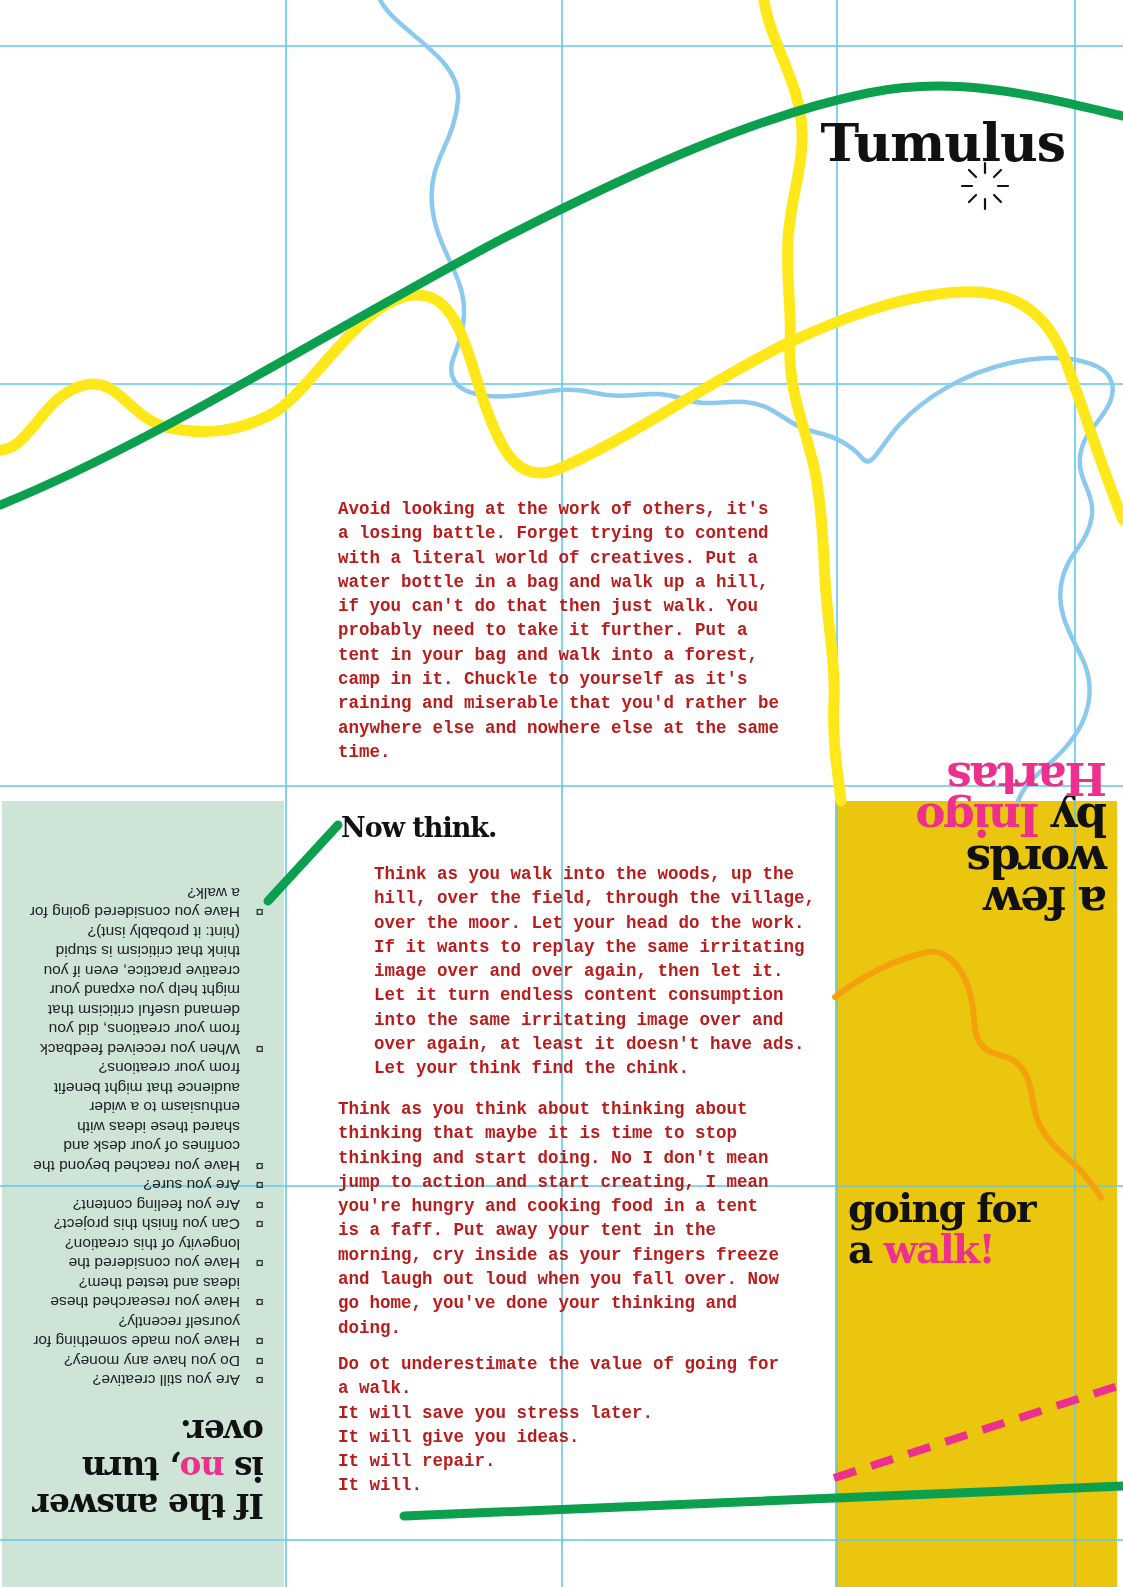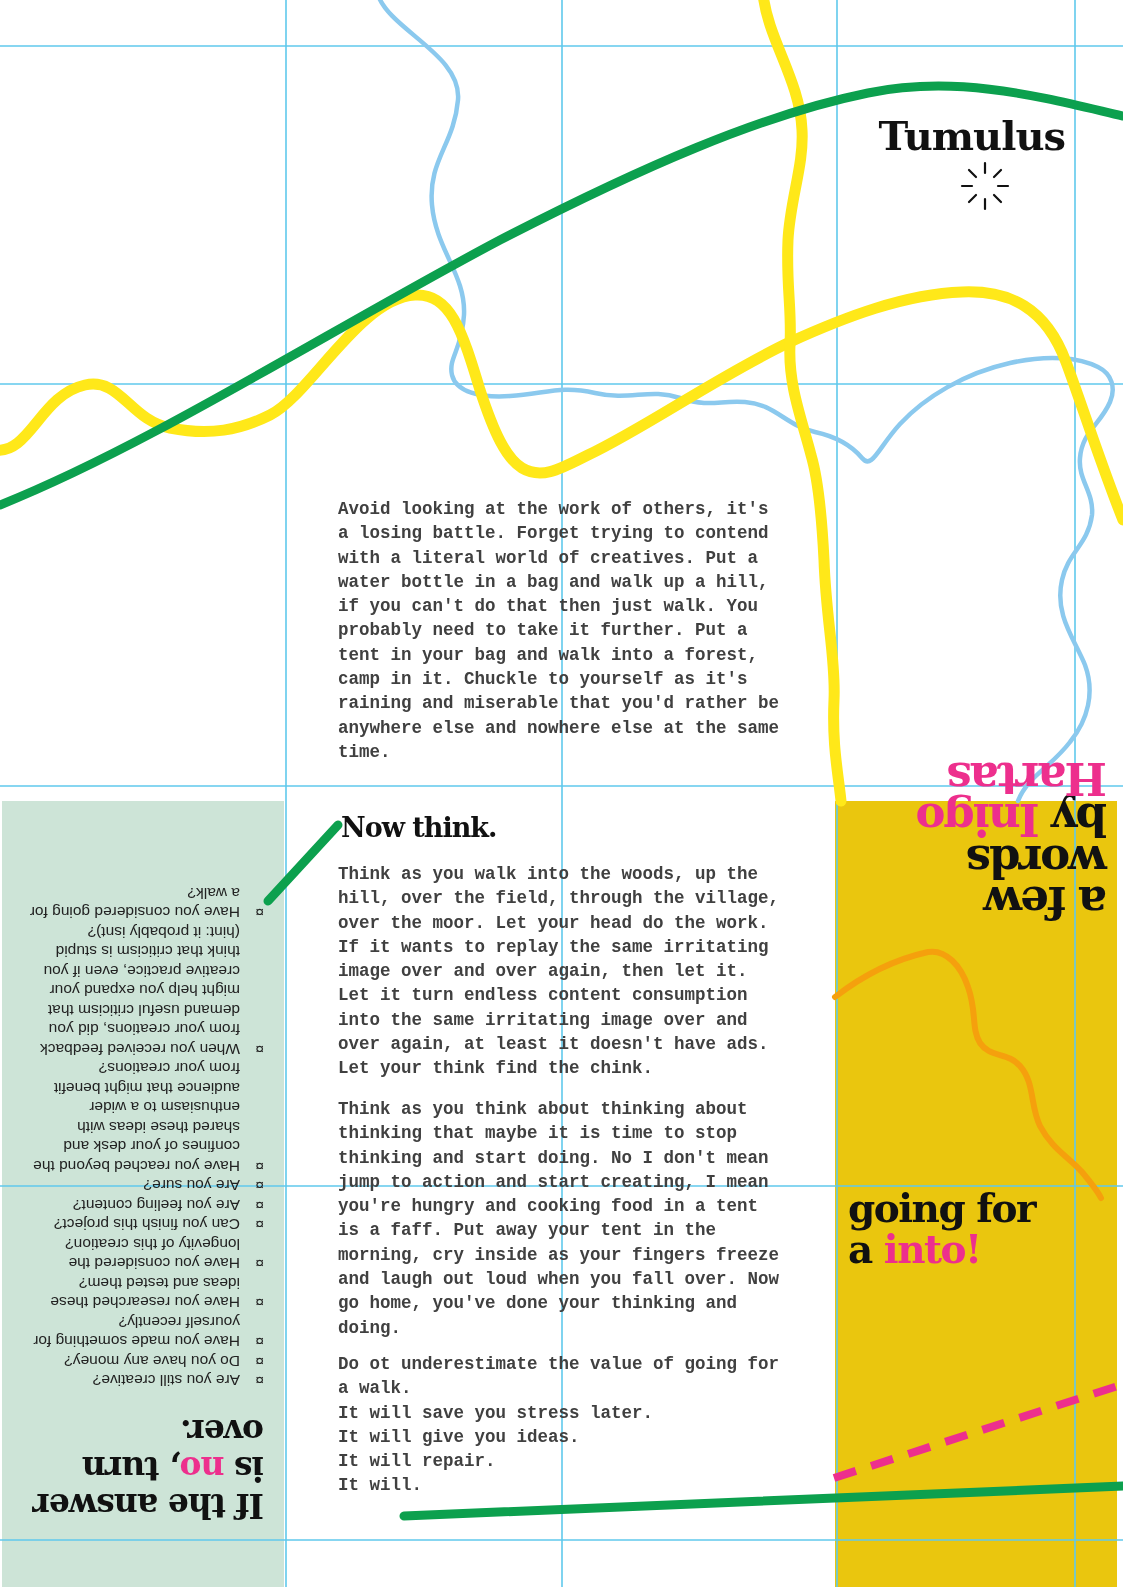--- a/index.html
+++ b/index.html
@@ -8,26 +8,26 @@
   .layer{position:absolute;left:0;top:0;}
   
   .panel{position:absolute;z-index:1;}
   #mint-panel{left:2px;top:801px;width:282px;height:786px;background:#cde4d7;}
   #yellow-panel{left:835px;top:801px;width:282px;height:786px;background:#eac60e;}
   
   #deco{z-index:2;pointer-events:none;}
   
   .txt{position:absolute;z-index:3;}
   .blackletter{font-family:"DejaVu Serif",serif;font-weight:bold;letter-spacing:-1px;color:#111;}
-  .mono{font-family:"Liberation Mono","DejaVu Sans Mono",monospace;font-weight:bold;color:#404040;
+  .mono{font-family:"Liberation Mono","DejaVu Sans Mono",monospace;font-weight:bold;color:#b91c1c;
         font-size:17.5px;line-height:24.3px;white-space:pre-line;width:460px;}
-  #page-title{right:58px;top:112px;font-size:40px;}
+  #page-title{right:58px;top:112px;font-size:52px;}
   #p1{top:497px;}
   #now-think{left:341px;top:812px;font-size:27px;}
-  #p2{top:862px;}
+  #p2{top:862px;margin-left:36px;}
   #p3{top:1097px;}
   #p4{top:1352px;}
   .abs{position:absolute;}
   
   #mint-rot{position:absolute;z-index:3;left:2px;top:801px;width:282px;height:786px;
             transform:rotate(180deg);box-sizing:border-box;padding:64px 16px 0 20px;}
   #mint-heading{font-size:33px;line-height:1.12;letter-spacing:-1px;margin-bottom:22px;}
   .pink{color:#ed2f8d;}
   #mint-list{list-style:none;margin:0;padding:0;font-size:15.5px;line-height:19.5px;color:#222;}
   #mint-list li{display:flex;margin:0;}
@@ -206,14 +206,14 @@
 </div>
 
 <div id="yp-rot" class="blackletter">
   <div class="ln"><span>a few words</span></div>
   <div class="ln"><span>by </span><span class="pink">Inigo</span></div>
   <div class="ln pink">Hartas</div>
 </div>
 
 <div id="walk-block" class="blackletter">
   <div class="ln">going for</div>
-  <div class="ln"><span>a </span><span class="pink">into!</span></div>
+  <div class="ln"><span>a </span><span class="pink">walk!</span></div>
 </div>
 
 </body></html>

